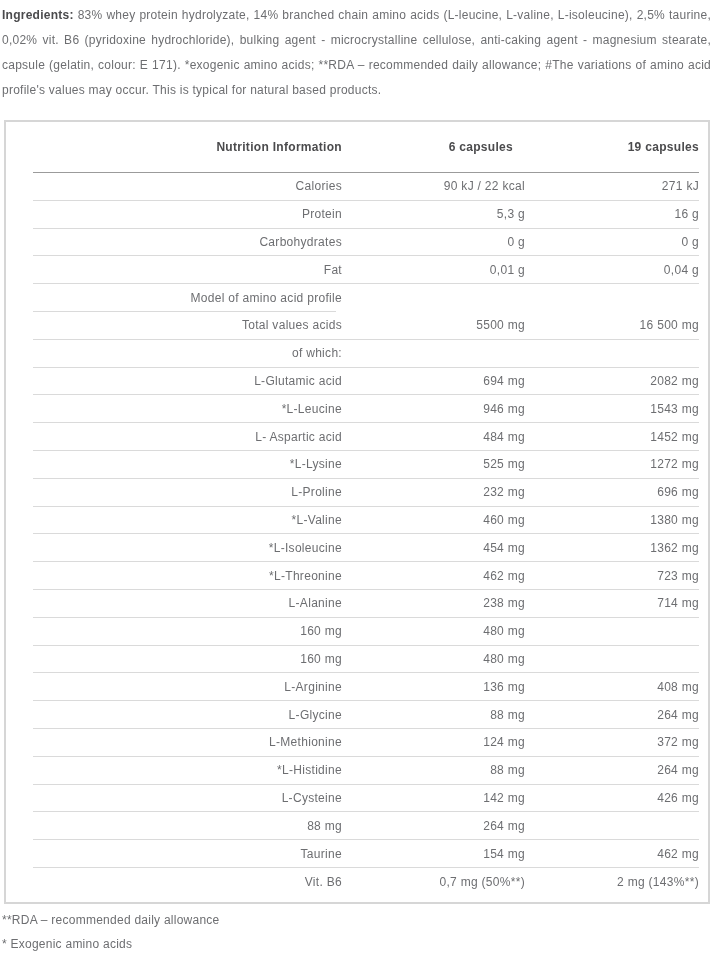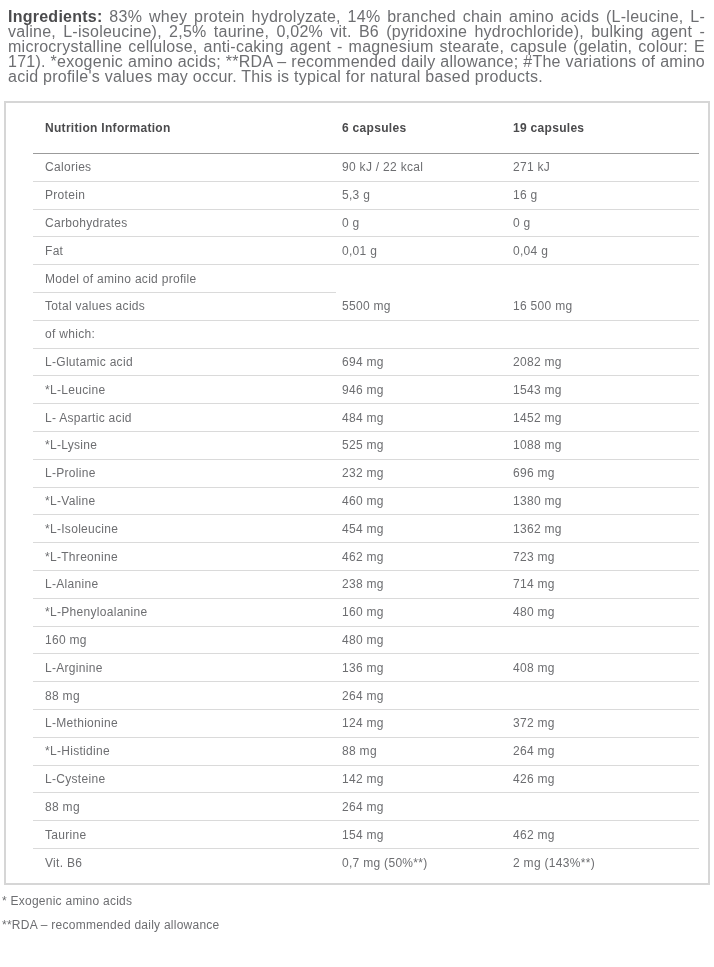--- a/index.html
+++ b/index.html
@@ -8,41 +8,42 @@
     background: #ffffff;
     width: 714px;
     height: 967px;
     font-family: "Liberation Sans", sans-serif;
     color: #6d6e71;
     overflow: hidden;
   }
 
   
   .ingredients {
-    margin: 6px;
+    margin: 0;
     padding: 3px 3px 0 2px;
-    font-size: 16px;
-    line-height: 15px;
+    font-size: 12px;
+    line-height: 25px;
     letter-spacing: 0.25px;
     text-align: justify;
     color: #6d6e71;
   }
   .ingredients .bold-label {
     font-weight: bold;
     color: #4b4b4d;
   }
 
   
   .card {
     box-sizing: border-box;
     margin: 17px 4px 0 4px;
     width: 706px;
     border: 2px solid #d6d6d6;
     background: #ffffff;
     padding: 0 9px 6px 27px;
+    text-align: right;
   }
 
   .thead {
     display: grid;
     grid-template-columns: 297px 171px 1fr;
     align-items: center;
     height: 50px;
     padding-left: 12px;
     border-bottom: 1px solid #9b9b9b;
     font-size: 12px;
@@ -56,20 +57,21 @@
     display: grid;
     grid-template-columns: 297px 171px 1fr;
     align-items: center;
     box-sizing: border-box;
     height: 27.8px;
     padding-left: 12px;
     border-bottom: 1px solid #dadada;
     font-size: 12px;
     letter-spacing: 0.3px;
     color: #6d6e71;
+    gap: 12px;
   }
   .row.partial { border-bottom-color: transparent; }
   .row.partial::after {
     content: "";
     position: absolute;
     left: 0;
     bottom: -1px;
     width: 303px;
     height: 1px;
     background: #dadada;
@@ -143,21 +145,21 @@
     <span>1543 mg</span>
   </div>
       <div class="row">
     <span>L- Aspartic acid</span>
     <span>484 mg</span>
     <span>1452 mg</span>
   </div>
       <div class="row">
     <span>*L-Lysine</span>
     <span>525 mg</span>
-    <span>1088 mg</span>
+    <span>1272 mg</span>
   </div>
       <div class="row">
     <span>L-Proline</span>
     <span>232 mg</span>
     <span>696 mg</span>
   </div>
       <div class="row">
     <span>*L-Valine</span>
     <span>460 mg</span>
     <span>1380 mg</span>
@@ -171,34 +173,34 @@
     <span>*L-Threonine</span>
     <span>462 mg</span>
     <span>723 mg</span>
   </div>
       <div class="row">
     <span>L-Alanine</span>
     <span>238 mg</span>
     <span>714 mg</span>
   </div>
       <div class="row">
-    <span>*L-Phenyloalanine</span>
     <span>160 mg</span>
     <span>480 mg</span>
   </div>
       <div class="row">
     <span>160 mg</span>
     <span>480 mg</span>
   </div>
       <div class="row">
     <span>L-Arginine</span>
     <span>136 mg</span>
     <span>408 mg</span>
   </div>
       <div class="row">
+    <span>L-Glycine</span>
     <span>88 mg</span>
     <span>264 mg</span>
   </div>
       <div class="row">
     <span>L-Methionine</span>
     <span>124 mg</span>
     <span>372 mg</span>
   </div>
       <div class="row">
     <span>*L-Histidine</span>
@@ -221,15 +223,15 @@
   </div>
       <div class="row no-border">
     <span>Vit. B6</span>
     <span>0,7 mg (50%**)</span>
     <span>2 mg (143%**)</span>
   </div>
     </div>
 </div>
 
 <div class="footnotes">
+  <p>**RDA – recommended daily allowance</p>
   <p>* Exogenic amino acids</p>
-  <p>**RDA – recommended daily allowance</p>
 </div>
 
 </body></html>

